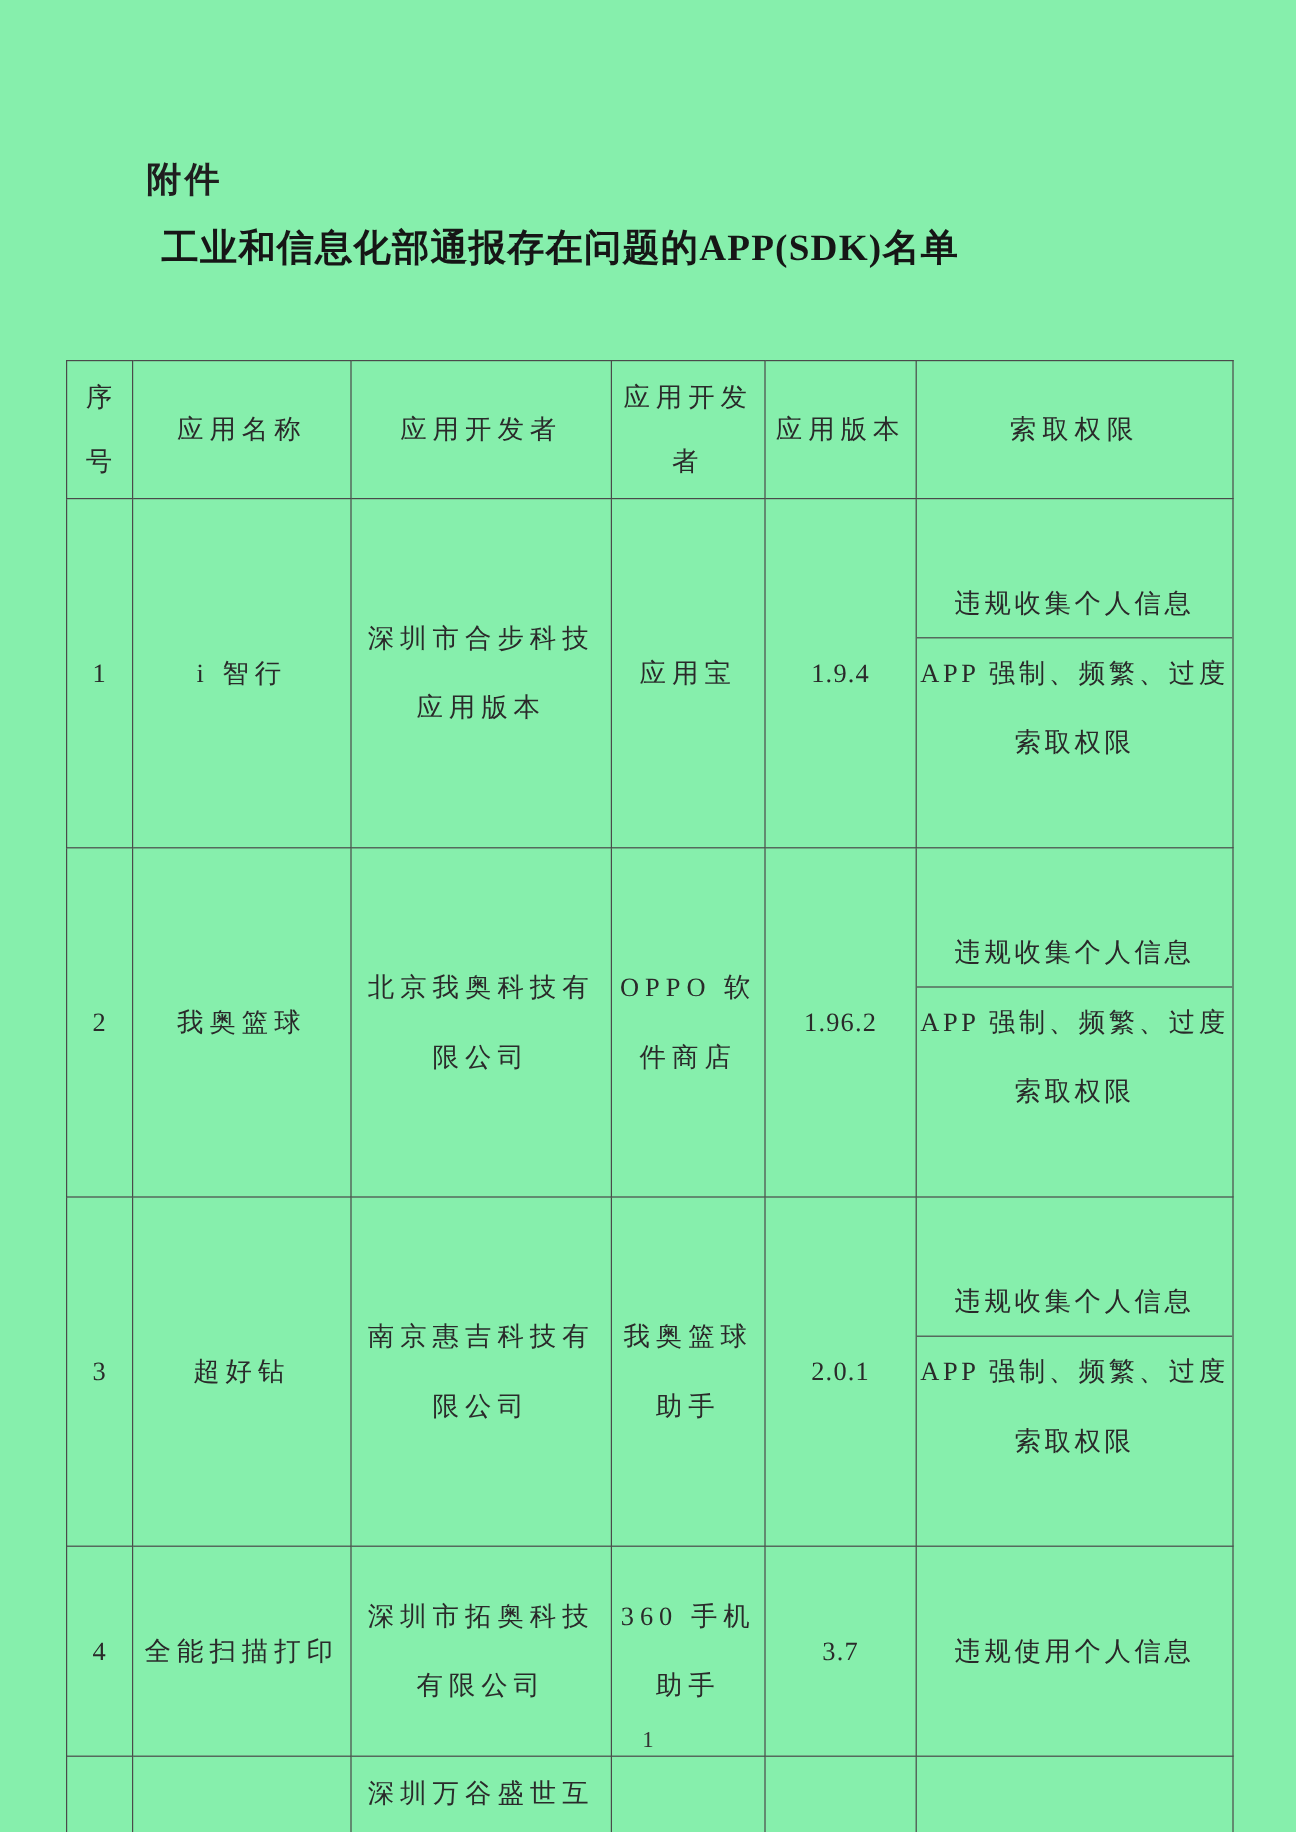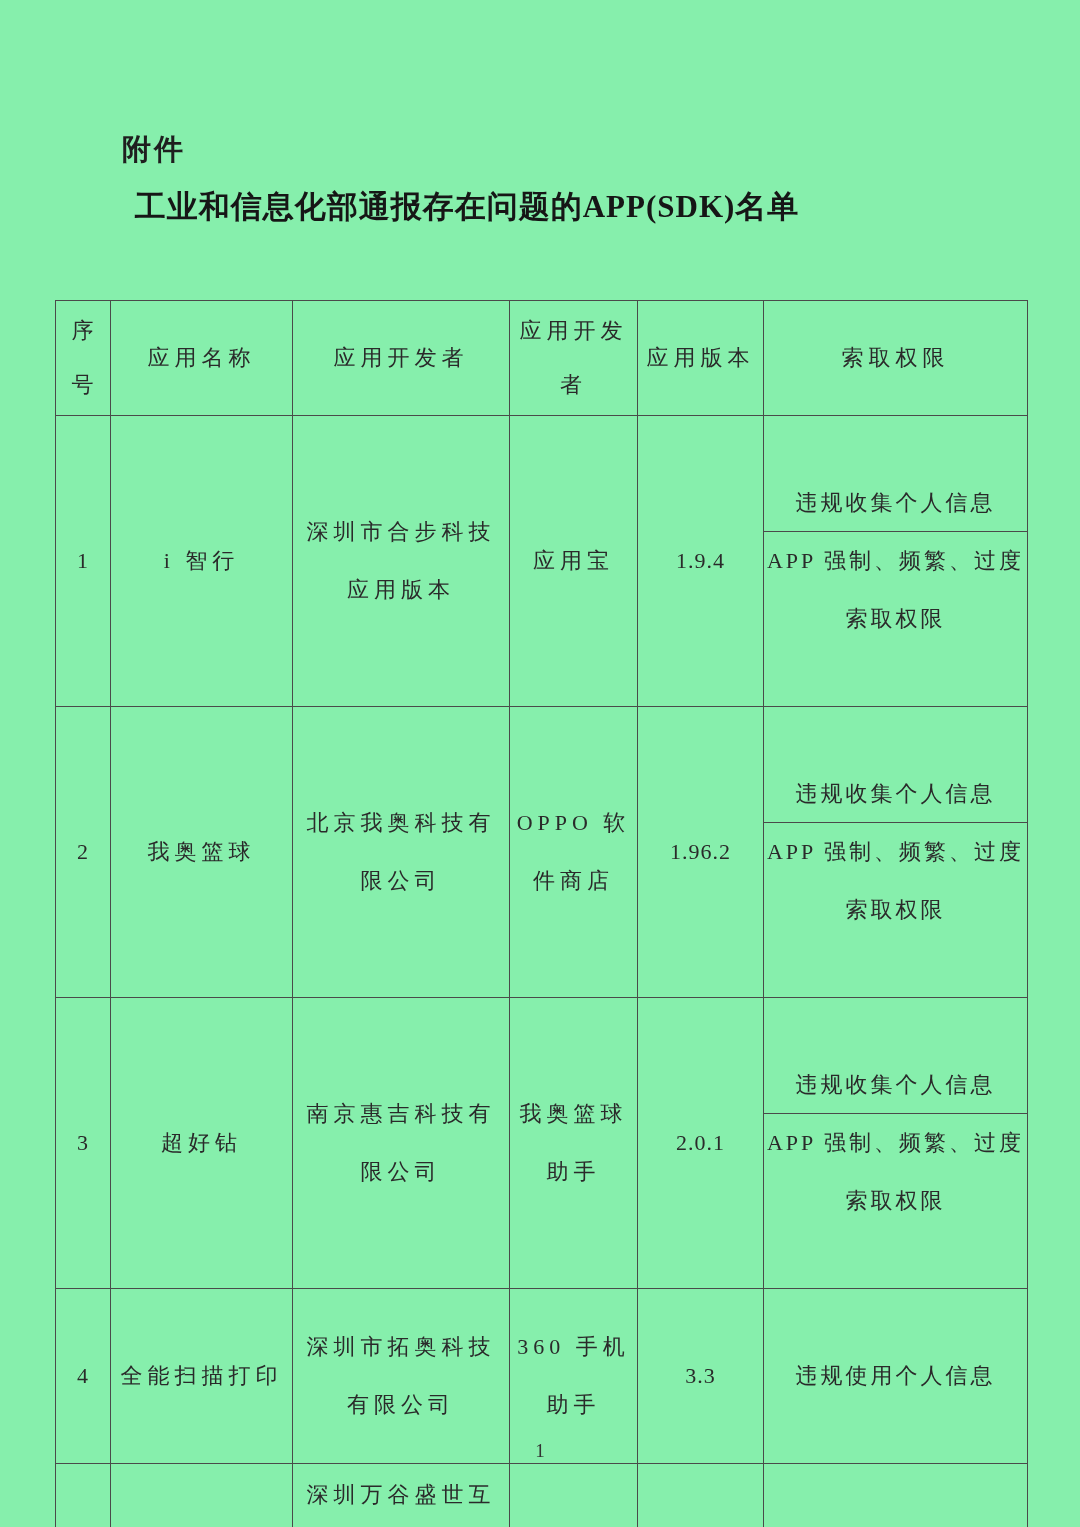--- a/index.html
+++ b/index.html
@@ -187,21 +187,21 @@
       </td>
     </tr>
 
     <tr class="h-r4">
       <td class="sp1">4</td>
       <td class="sp5">全能扫描打印</td>
       <td class="sp5">深圳市拓奥科技
 有限公司</td>
       <td class="sp5">360 手机
 助手</td>
-      <td class="sp1">3.3</td>
+      <td class="sp1">3.7</td>
       <td class="issues-cell">
         <div class="issue-single sp3">违规使用个人信息</div>
       </td>
     </tr>
 
     <tr class="h-r5">
       <td class="sp1">5</td>
       <td class="sp5">爱享到</td>
       <td class="sp5">深圳万谷盛世互
 联网科技有限公

